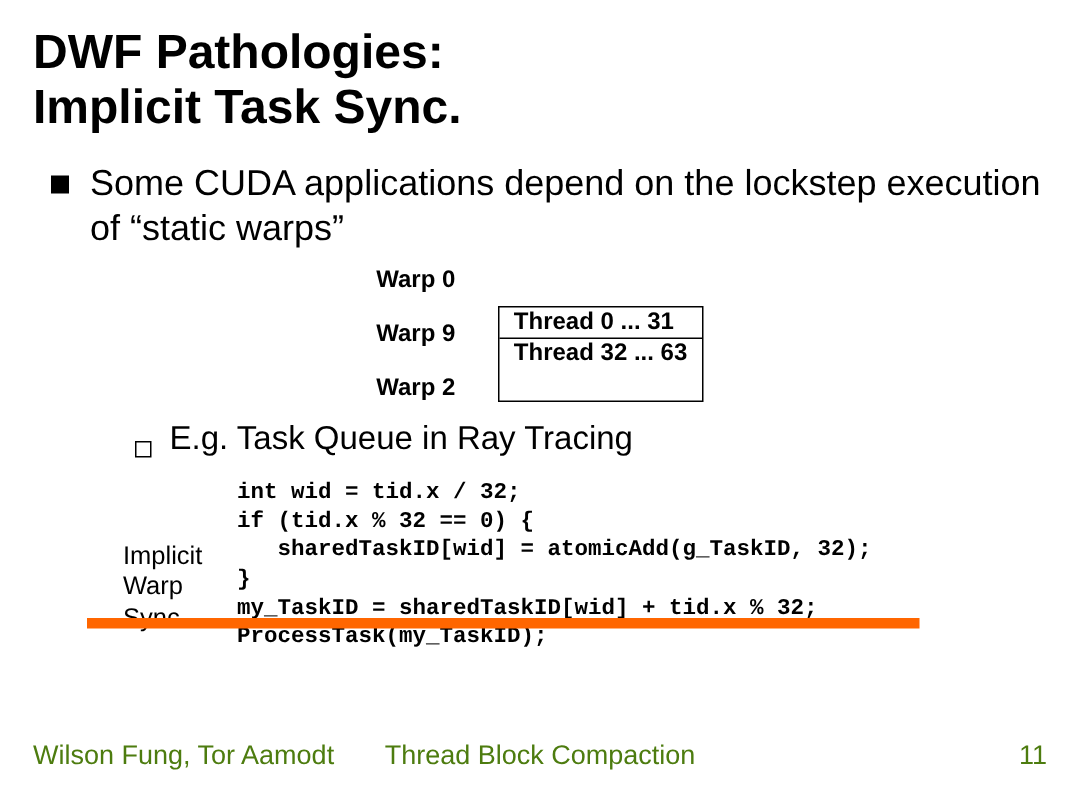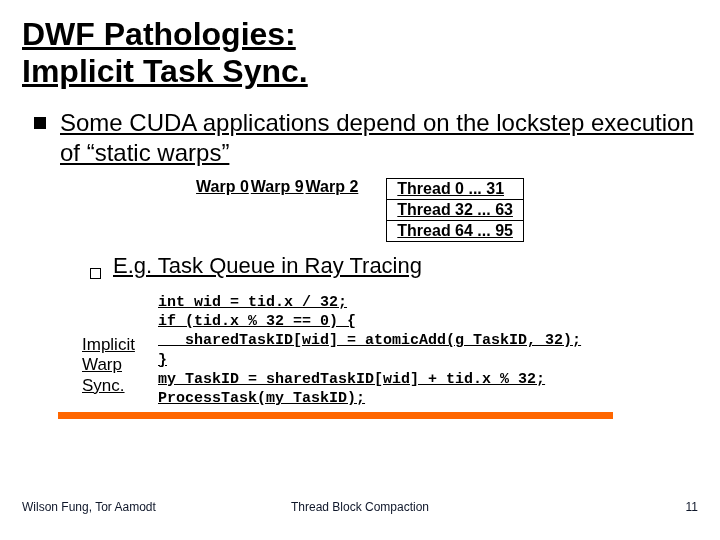--- a/index.html
+++ b/index.html
@@ -1,32 +1,32 @@
 <!DOCTYPE html>
 <html><head>
 <meta charset="utf-8">
 <style>
   * { box-sizing: border-box; margin: 0; padding: 0; }
   html, body { width: 720px; height: 540px; background: #fff; font-family: Arial, Helvetica, sans-serif; color: #000; }
-  .slide { position: relative; width: 720px; height: 528px; padding: 16px 22px 0 22px; text-decoration: underline; }
+  .slide { position: relative; width: 720px; height: 528px; padding: 16px 22px 0 22px; }
   .title { font-size: 32px; line-height: 1.15; margin-bottom: 18px; }
   .bullet1 { display: flex; gap: 14px; font-size: 24px; line-height: 1.25; padding-left: 12px; margin-bottom: 10px; }
   .bullet1 .marker { width: 12px; height: 12px; background: #000; margin-top: 9px; flex: 0 0 12px; }
   .bullet2 { display: flex; gap: 12px; font-size: 22px; line-height: 1.25; padding-left: 68px; margin: 10px 0 14px 0; align-items: flex-end; }
   .bullet2 .marker { width: 11px; height: 11px; border: 1.5px solid #000; margin-top: 7px; flex: 0 0 11px; }
   .warp-table { display: flex; gap: 28px; justify-content: center; margin: 2px 0 8px 0; font-size: 16px; }
-  .warp-labels { display: flex; gap: 2px; font-weight: bold; text-align: right; }
-  .thread-box { display: flex; flex-direction: column; border: 1px solid #000; }
+  .warp-labels { display: flex; flex-direction: column; gap: 18px; font-weight: bold; text-align: right; }
+  .thread-box { display: flex; flex-direction: column; border: 1px solid #000; margin-top: 26px; }
   .thread-box .row { padding: 1px 10px; font-weight: bold; border-bottom: 1px solid #000; }
   .thread-box .row:last-child { border-bottom: none; }
   .code-area { display: flex; gap: 14px; padding-left: 60px; margin-top: 6px; }
   .code-label { width: 62px; font-size: 17px; line-height: 1.2; padding-top: 42px; }
   .code-block { font-family: "Courier New", monospace; font-weight: bold; font-size: 15px; line-height: 1.28; white-space: pre; position: relative; }
   .orange-bar { position: absolute; left: 58px; width: 555px; height: 7px; background: #ff6600; top: 412px; }
-  .footer { position: absolute; bottom: 14px; left: 22px; right: 22px; display: flex; justify-content: space-between; font-size: 12px; color: #0f172a; }
+  .footer { position: absolute; bottom: 14px; left: 22px; right: 22px; display: flex; justify-content: space-between; font-size: 18px; color: #4d7c0f; }
   .footer .center { position: absolute; left: 0; right: 0; text-align: center; }
   .footer .right { margin-left: auto; }
 </style>
 </head>
 <body>
 
 <div class="slide">
 
   <h1 class="title">
     <span>DWF Pathologies:</span><br>
@@ -40,21 +40,20 @@
 
   <div class="warp-table">
     <div class="warp-labels">
       <span>Warp 0</span>
       <span>Warp 9</span>
       <span>Warp 2</span>
     </div>
     <div class="thread-box">
       <div class="row">Thread   0 ... 31</div>
       <div class="row">Thread 32 ... 63</div>
-      <div class="row">Thread 64 ... 95</div>
     </div>
   </div>
 
   <div class="bullet2">
     <span class="marker"></span>
     <span>E.g. Task Queue in Ray Tracing</span>
   </div>
 
   <div class="code-area">
     <div class="code-label">

